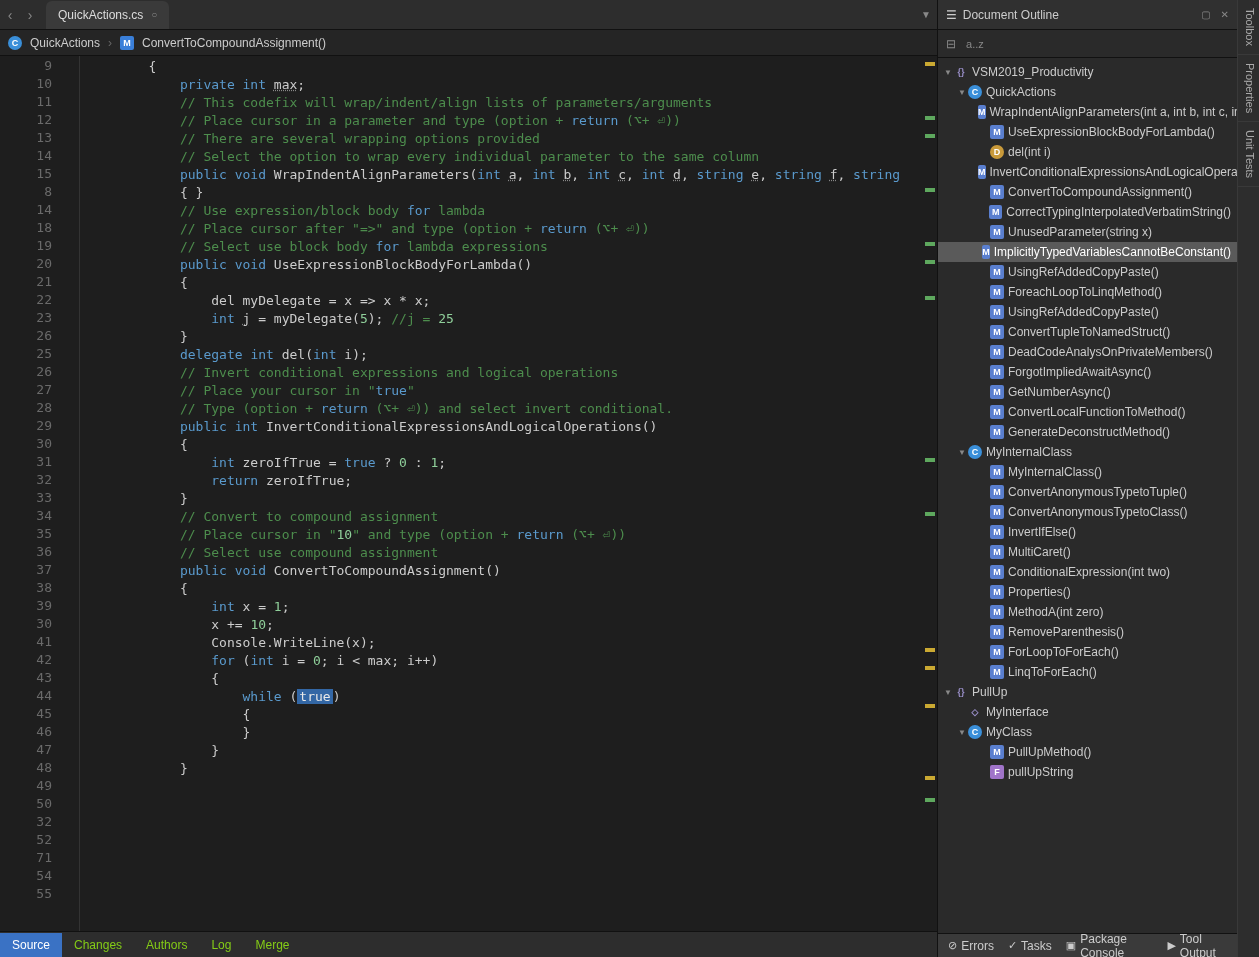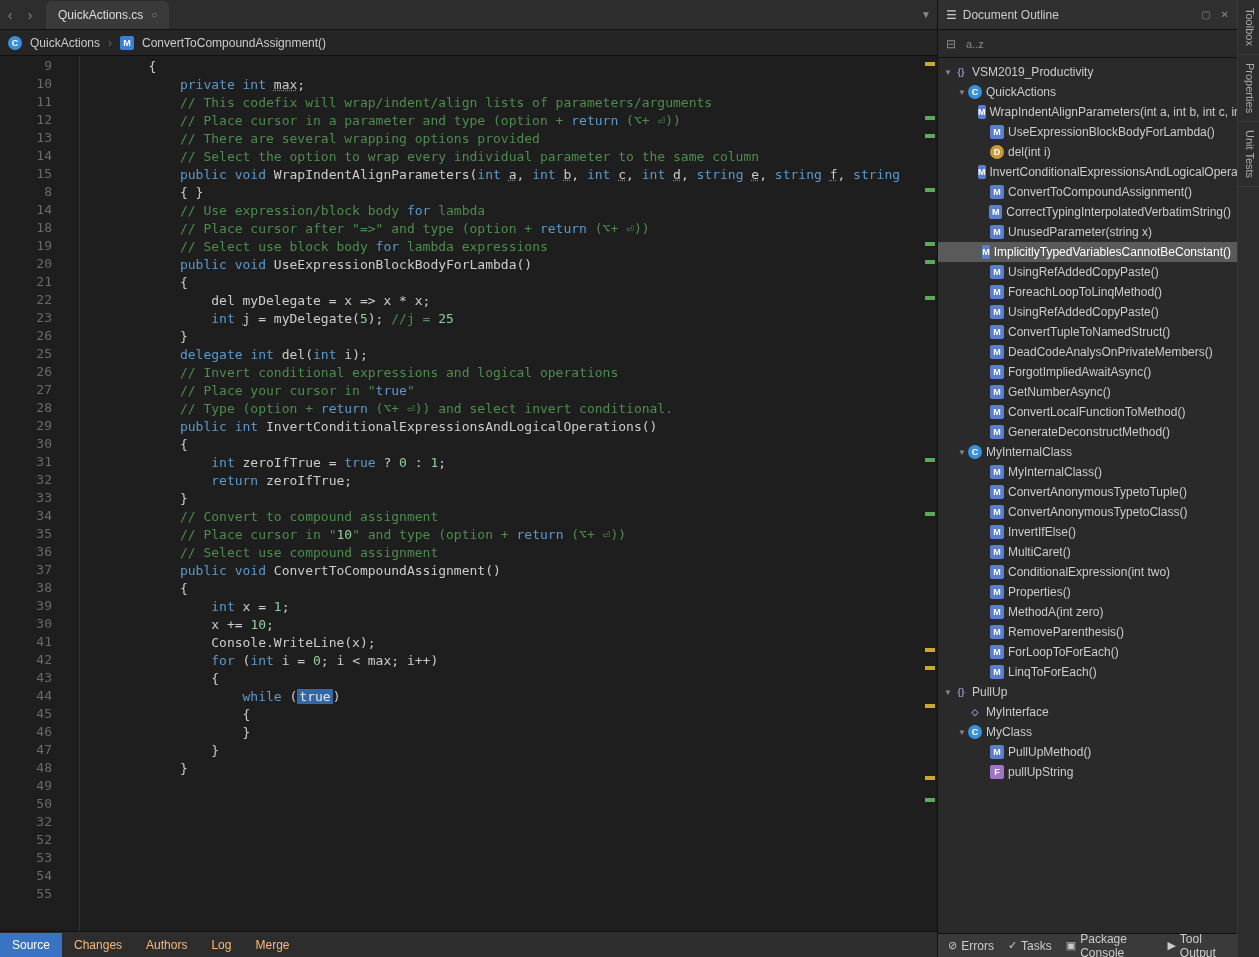--- a/index.html
+++ b/index.html
@@ -106,21 +106,21 @@
 .marker-col .grn { background:#5ea85e; }
 .bottom-tabs {
   height: 26px;
   background: #2d2d2d;
   display:flex; align-items:center;
   border-top:1px solid #111;
 }
 .bottom-tabs .bt {
   padding: 5px 12px;
   font-size:12px;
-  color:#fdba74;
+  color:#84cc16;
   cursor:pointer;
 }
 .bottom-tabs .bt.active { background:#3a72c4; color:#fff; }
 .outline {
   width: 300px;
   background: #2a2a2a;
   border-left:1px solid #111;
   display:flex; flex-direction:column;
 }
 .outline-title {
@@ -227,21 +227,21 @@
         <div>43</div>
         <div>44</div>
         <div>45</div>
         <div>46</div>
         <div class="pen">47</div>
         <div>48</div>
         <div>49</div>
         <div>50</div>
         <div>32</div>
         <div>52</div>
-        <div>53</div>
+        <div>71</div>
         <div>54</div>
         <div>55</div>
       </div>
     <div class="fold"></div>
     <div class="code" id="code"><div>        {</div><div>            <span class="kw">private</span> <span class="kw">int</span> <span class="und">max</span>;</div><div></div><div>            <span class="cmt">// This codefix will wrap/indent/align lists of parameters/arguments</span></div><div>            <span class="cmt">// Place cursor in a parameter and type (option + <span class="kw">return</span> (⌥+ ⏎))</span></div><div>            <span class="cmt">// There are several wrapping options provided</span></div><div>            <span class="cmt">// Select the option to wrap every individual parameter to the same column</span></div><div>            <span class="kw">public</span> <span class="kw">void</span> WrapIndentAlignParameters(<span class="kw">int</span> <span class="und">a</span>, <span class="kw">int</span> <span class="und">b</span>, <span class="kw">int</span> <span class="und">c</span>, <span class="kw">int</span> <span class="und">d</span>, <span class="kw">string</span> <span class="und">e</span>, <span class="kw">string</span> <span class="und">f</span>, <span class="kw">string</span></div><div>            { }</div><div></div><div>            <span class="cmt">// Use expression/block body <span class="kw">for</span> lambda</span></div><div>            <span class="cmt">// Place cursor after "=&gt;" and type (option + <span class="kw">return</span> (⌥+ ⏎))</span></div><div>            <span class="cmt">// Select use block body <span class="kw">for</span> lambda expressions</span></div><div>            <span class="kw">public</span> <span class="kw">void</span> UseExpressionBlockBodyForLambda()</div><div>            {</div><div>                del myDelegate = x =&gt; x * x;</div><div>                <span class="kw">int</span> <span class="und">j</span> = myDelegate(<span class="num">5</span>); <span class="cmt">//j = <span class="num">25</span></span></div><div>            }</div><div>            <span class="kw">delegate</span> <span class="kw">int</span> del(<span class="kw">int</span> i);</div><div></div><div>            <span class="cmt">// Invert conditional expressions and logical operations</span></div><div>            <span class="cmt">// Place your cursor in "<span class="kw">true</span>"</span></div><div>            <span class="cmt">// Type (option + <span class="kw">return</span> (⌥+ ⏎)) and select invert conditional.</span></div><div>            <span class="kw">public</span> <span class="kw">int</span> InvertConditionalExpressionsAndLogicalOperations()</div><div>            {</div><div>                <span class="kw">int</span> zeroIfTrue = <span class="kw">true</span> ? <span class="num">0</span> : <span class="num">1</span>;</div><div>                <span class="kw">return</span> zeroIfTrue;</div><div>            }</div><div></div><div>            <span class="cmt">// Convert to compound assignment</span></div><div>            <span class="cmt">// Place cursor in "<span class="num">10</span>" and type (option + <span class="kw">return</span> (⌥+ ⏎))</span></div><div>            <span class="cmt">// Select use compound assignment</span></div><div>            <span class="kw">public</span> <span class="kw">void</span> ConvertToCompoundAssignment()</div><div>            {</div><div>                <span class="kw">int</span> x = <span class="num">1</span>;</div><div>                x += <span class="num">10</span>;</div><div></div><div>                Console.WriteLine(x);</div><div></div><div>                <span class="kw">for</span> (<span class="kw">int</span> i = <span class="num">0</span>; i &lt; max; i++)</div><div>                {</div><div>                    <span class="kw">while</span> (<span class="sel">true</span>)</div><div>                    {</div><div></div><div>                    }</div><div>                }</div><div>            }</div></div>
     <div class="marker-col" id="markers">
         <div class="m warn" style="top: 6px;"></div>
         <div class="m grn" style="top: 60px;"></div>
         <div class="m grn" style="top: 78px;"></div>
         <div class="m grn" style="top: 132px;"></div>

